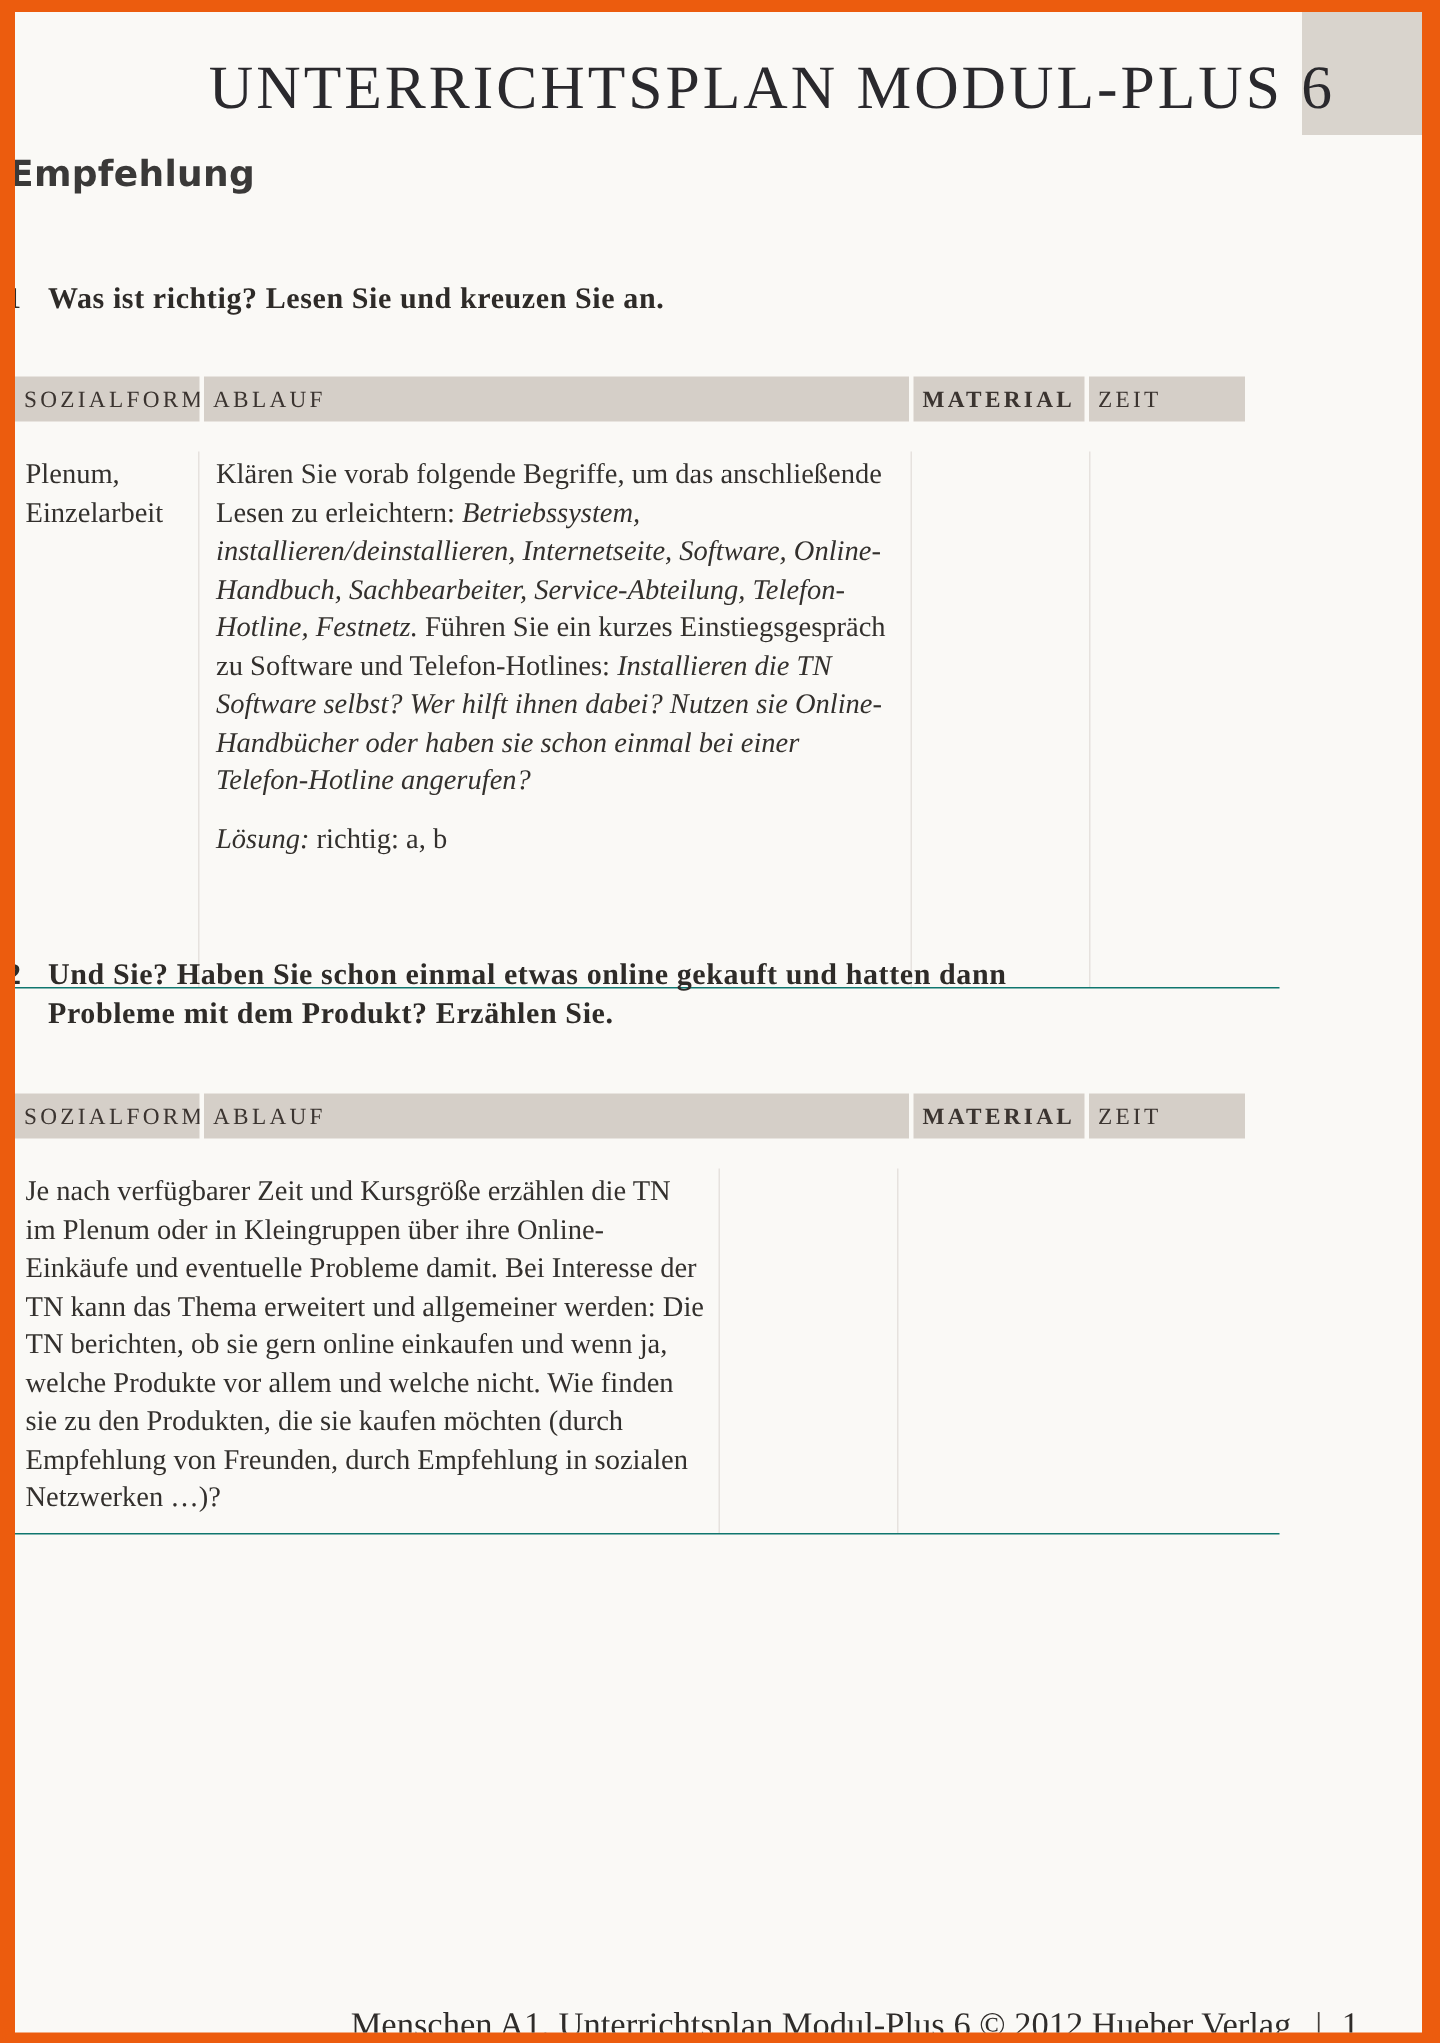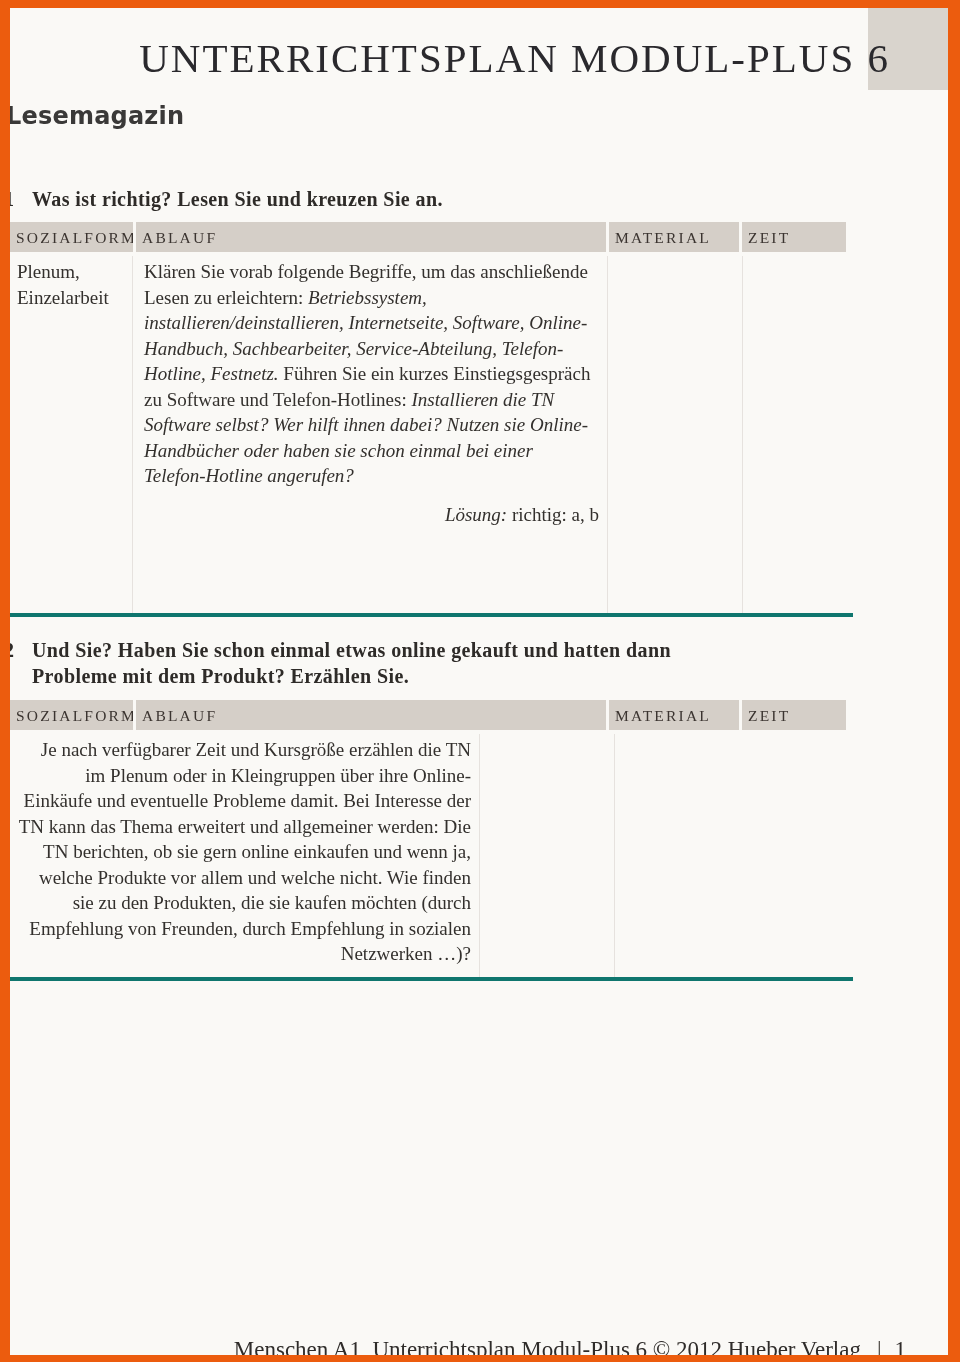--- a/index.html
+++ b/index.html
@@ -74,67 +74,68 @@
     height: 30px;
     line-height: 31px;
     font-family: "Liberation Serif", serif;
     font-size: 15.5px;
     letter-spacing: 2.2px;
     color: #3B3430;
     padding-left: 6px;
     box-sizing: border-box;
     white-space: nowrap;
     overflow: hidden;
+    margin-top: 29px;
   }
   .tbody {
     display: flex;
     gap: 5px;
-    margin-top: 4px;
-    border-bottom: 4px solid #0f766e;
+    margin-top: 20px;
+    border-bottom: 1px solid #0f766e;
   }
   .col-sozialform { width: 123px; }
   .col-ablauf     { width: 470px; }
-  .col-material   { width: 130px; }
+  .col-material   { width: 114px; font-weight: bold; }
   .col-zeit       { width: 104px;  }
   .td {
     box-sizing: border-box;
     padding: 3px 8px 10px 6px;
     font-size: 19px;
     line-height: 25.5px;
     color: #33302D;
     border-right: 1px solid #E6E2DE;
   }
   .td:first-child { border-left: 1px solid #E6E2DE; border-left-color: transparent; }
   .td:last-child { border-right: none; }
   .tbody-1 { min-height: 357px; }
   .tbody-2 { min-height: 229px; }
   .pre { white-space: pre-line; }
   .td p { margin: 0 0 13px 0; }
-  .td p:last-child { margin-bottom: 0; text-align: right; }
+  .td p:last-child { margin-bottom: 0; }
   .it { font-style: italic; }
   .footer {
     position: absolute;
     top: 1329px;
     right: 42px;
     font-size: 23px;
     color: #2F2C2A;
     white-space: nowrap;
   }
   .footer .sep { margin: 0 13px 0 16px; color: #44403C; }
 </style>
 </head>
 <body>
 
 <div class="page">
 
   <div class="corner-box"></div>
 
   <h1 class="doc-title">UNTERRICHTSPLAN MODUL-PLUS 6</h1>
 
-  <h2 class="doc-subtitle">Lesemagazin</h2>
+  <h2 class="doc-subtitle">Empfehlung</h2>
 
   <div class="task-heading task-1-heading">
     <span class="task-number">1</span>
     <span class="task-title">Was ist richtig? Lesen Sie und kreuzen Sie an.</span>
   </div>
 
   <div class="table table-1">
     <div class="thead">
       <div class="th col-sozialform">SOZIALFORM</div>
       <div class="th col-ablauf">ABLAUF</div>

